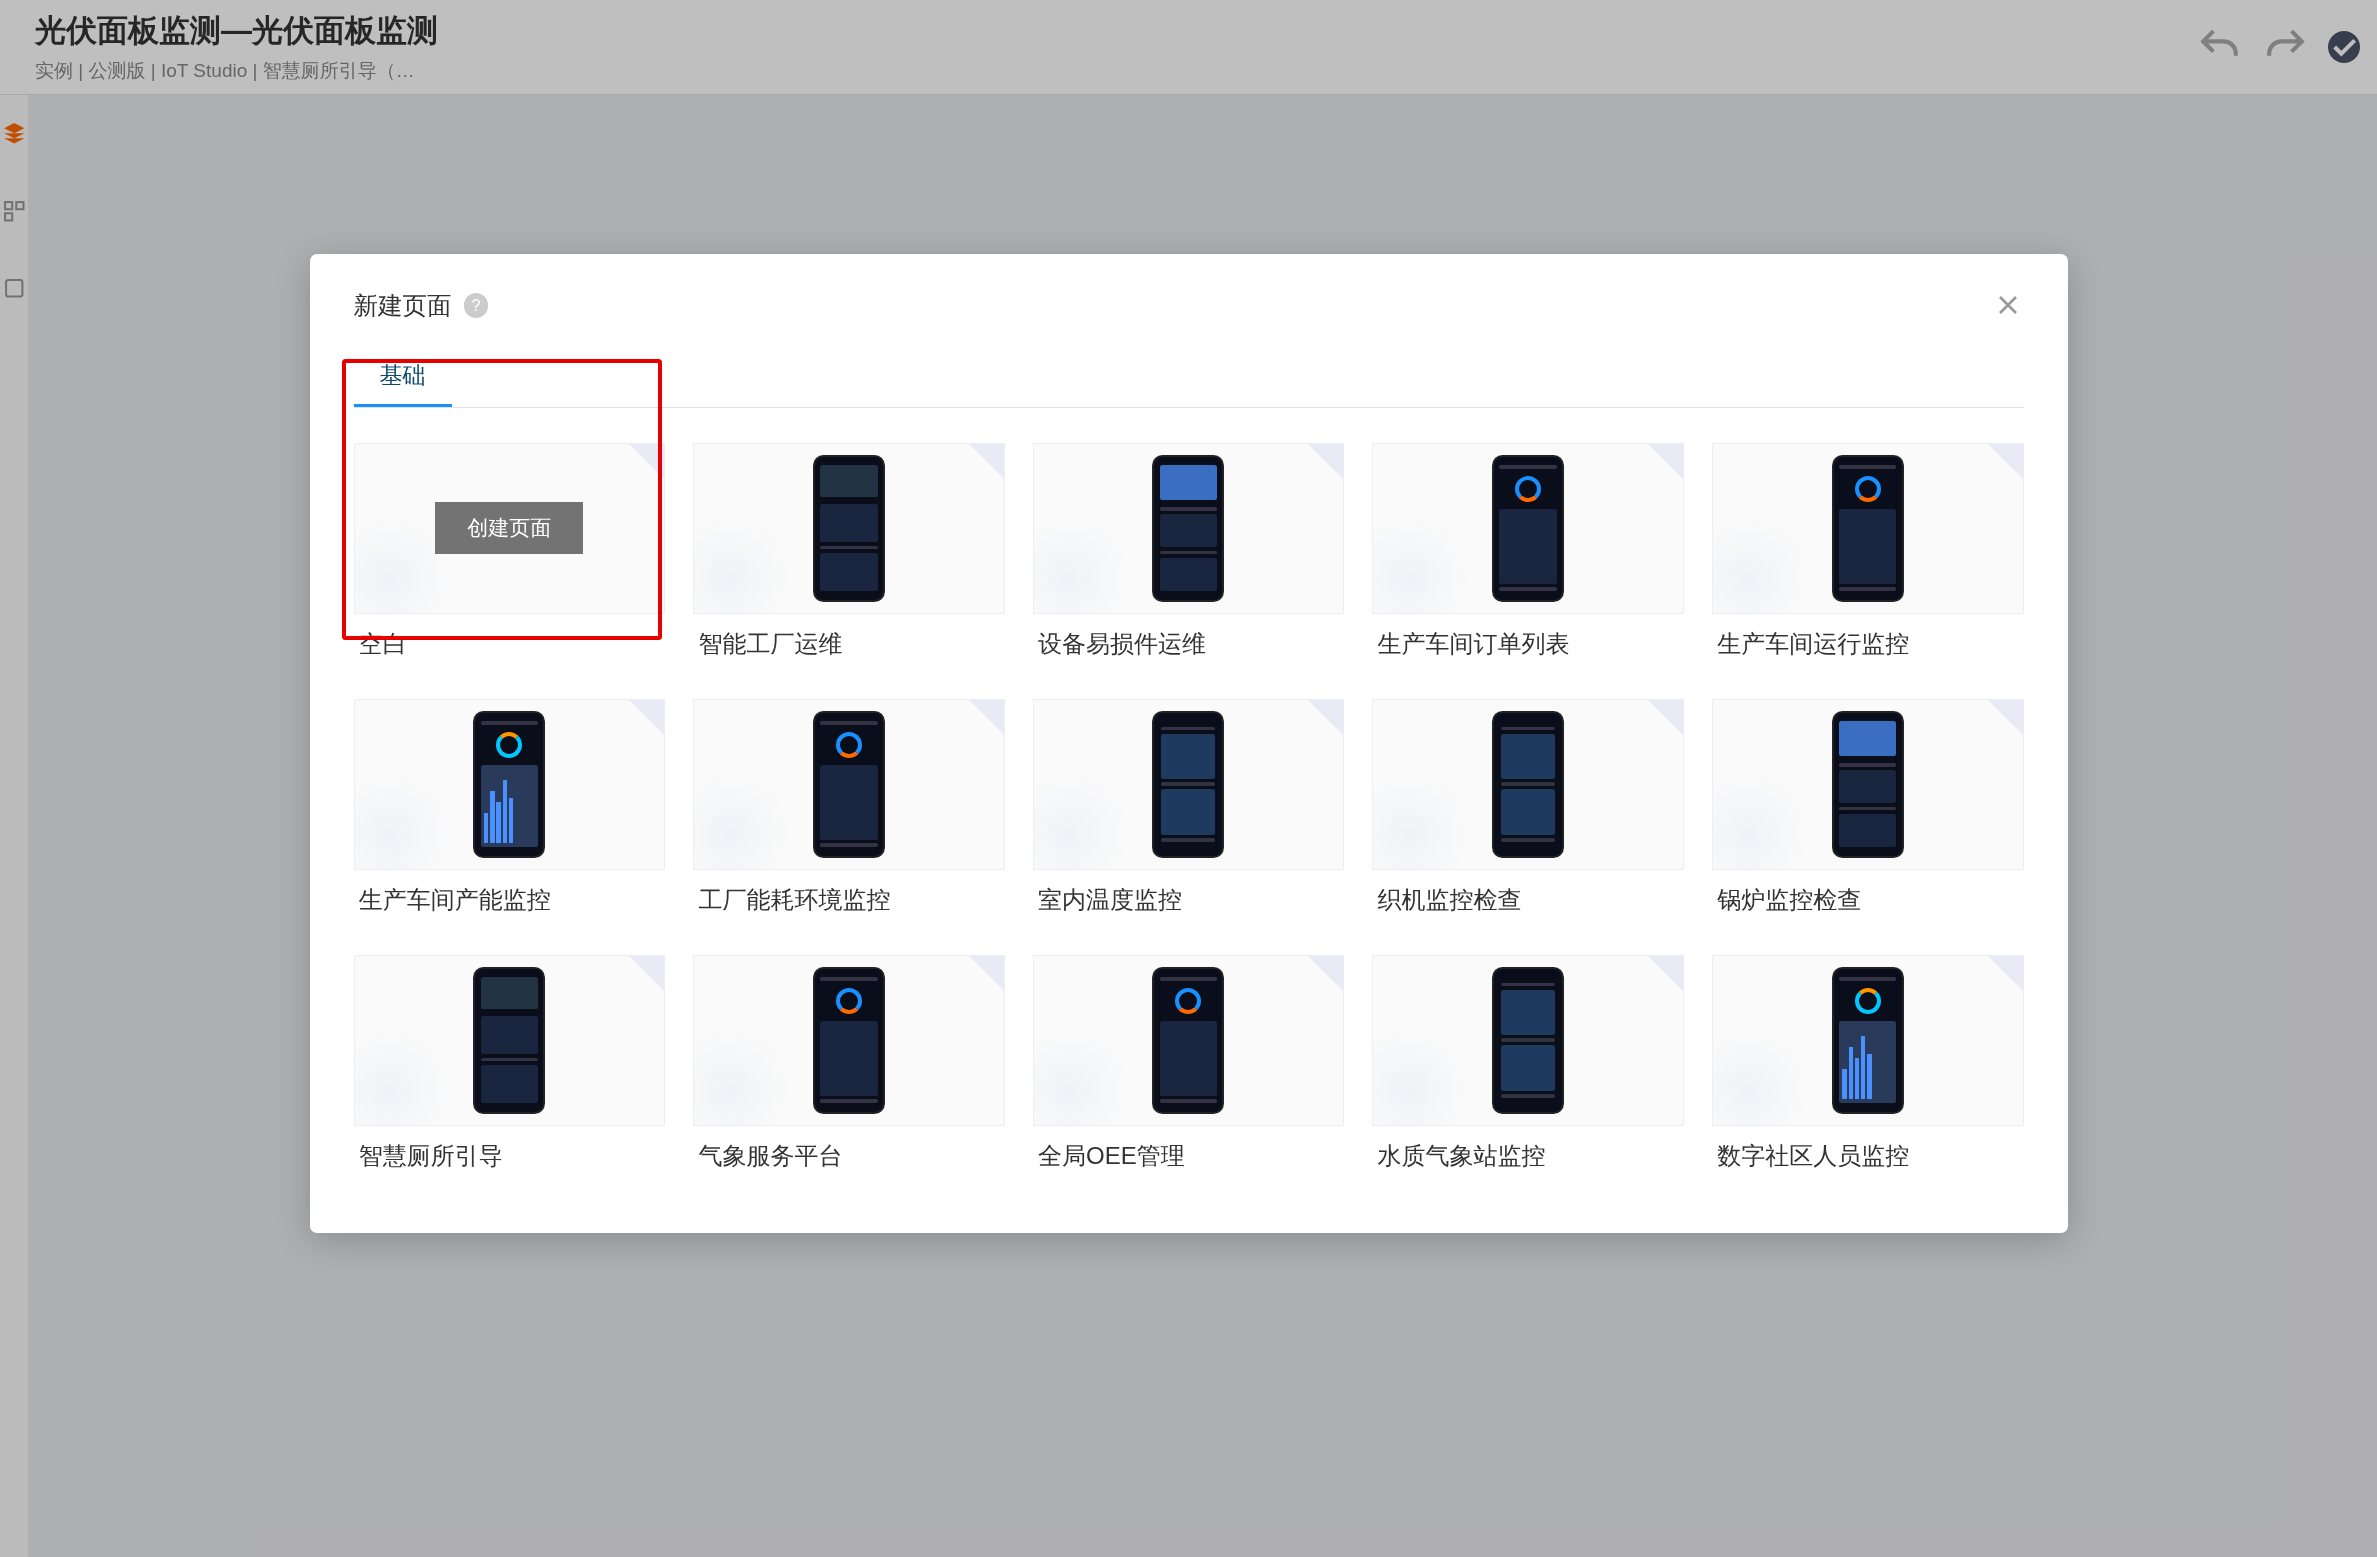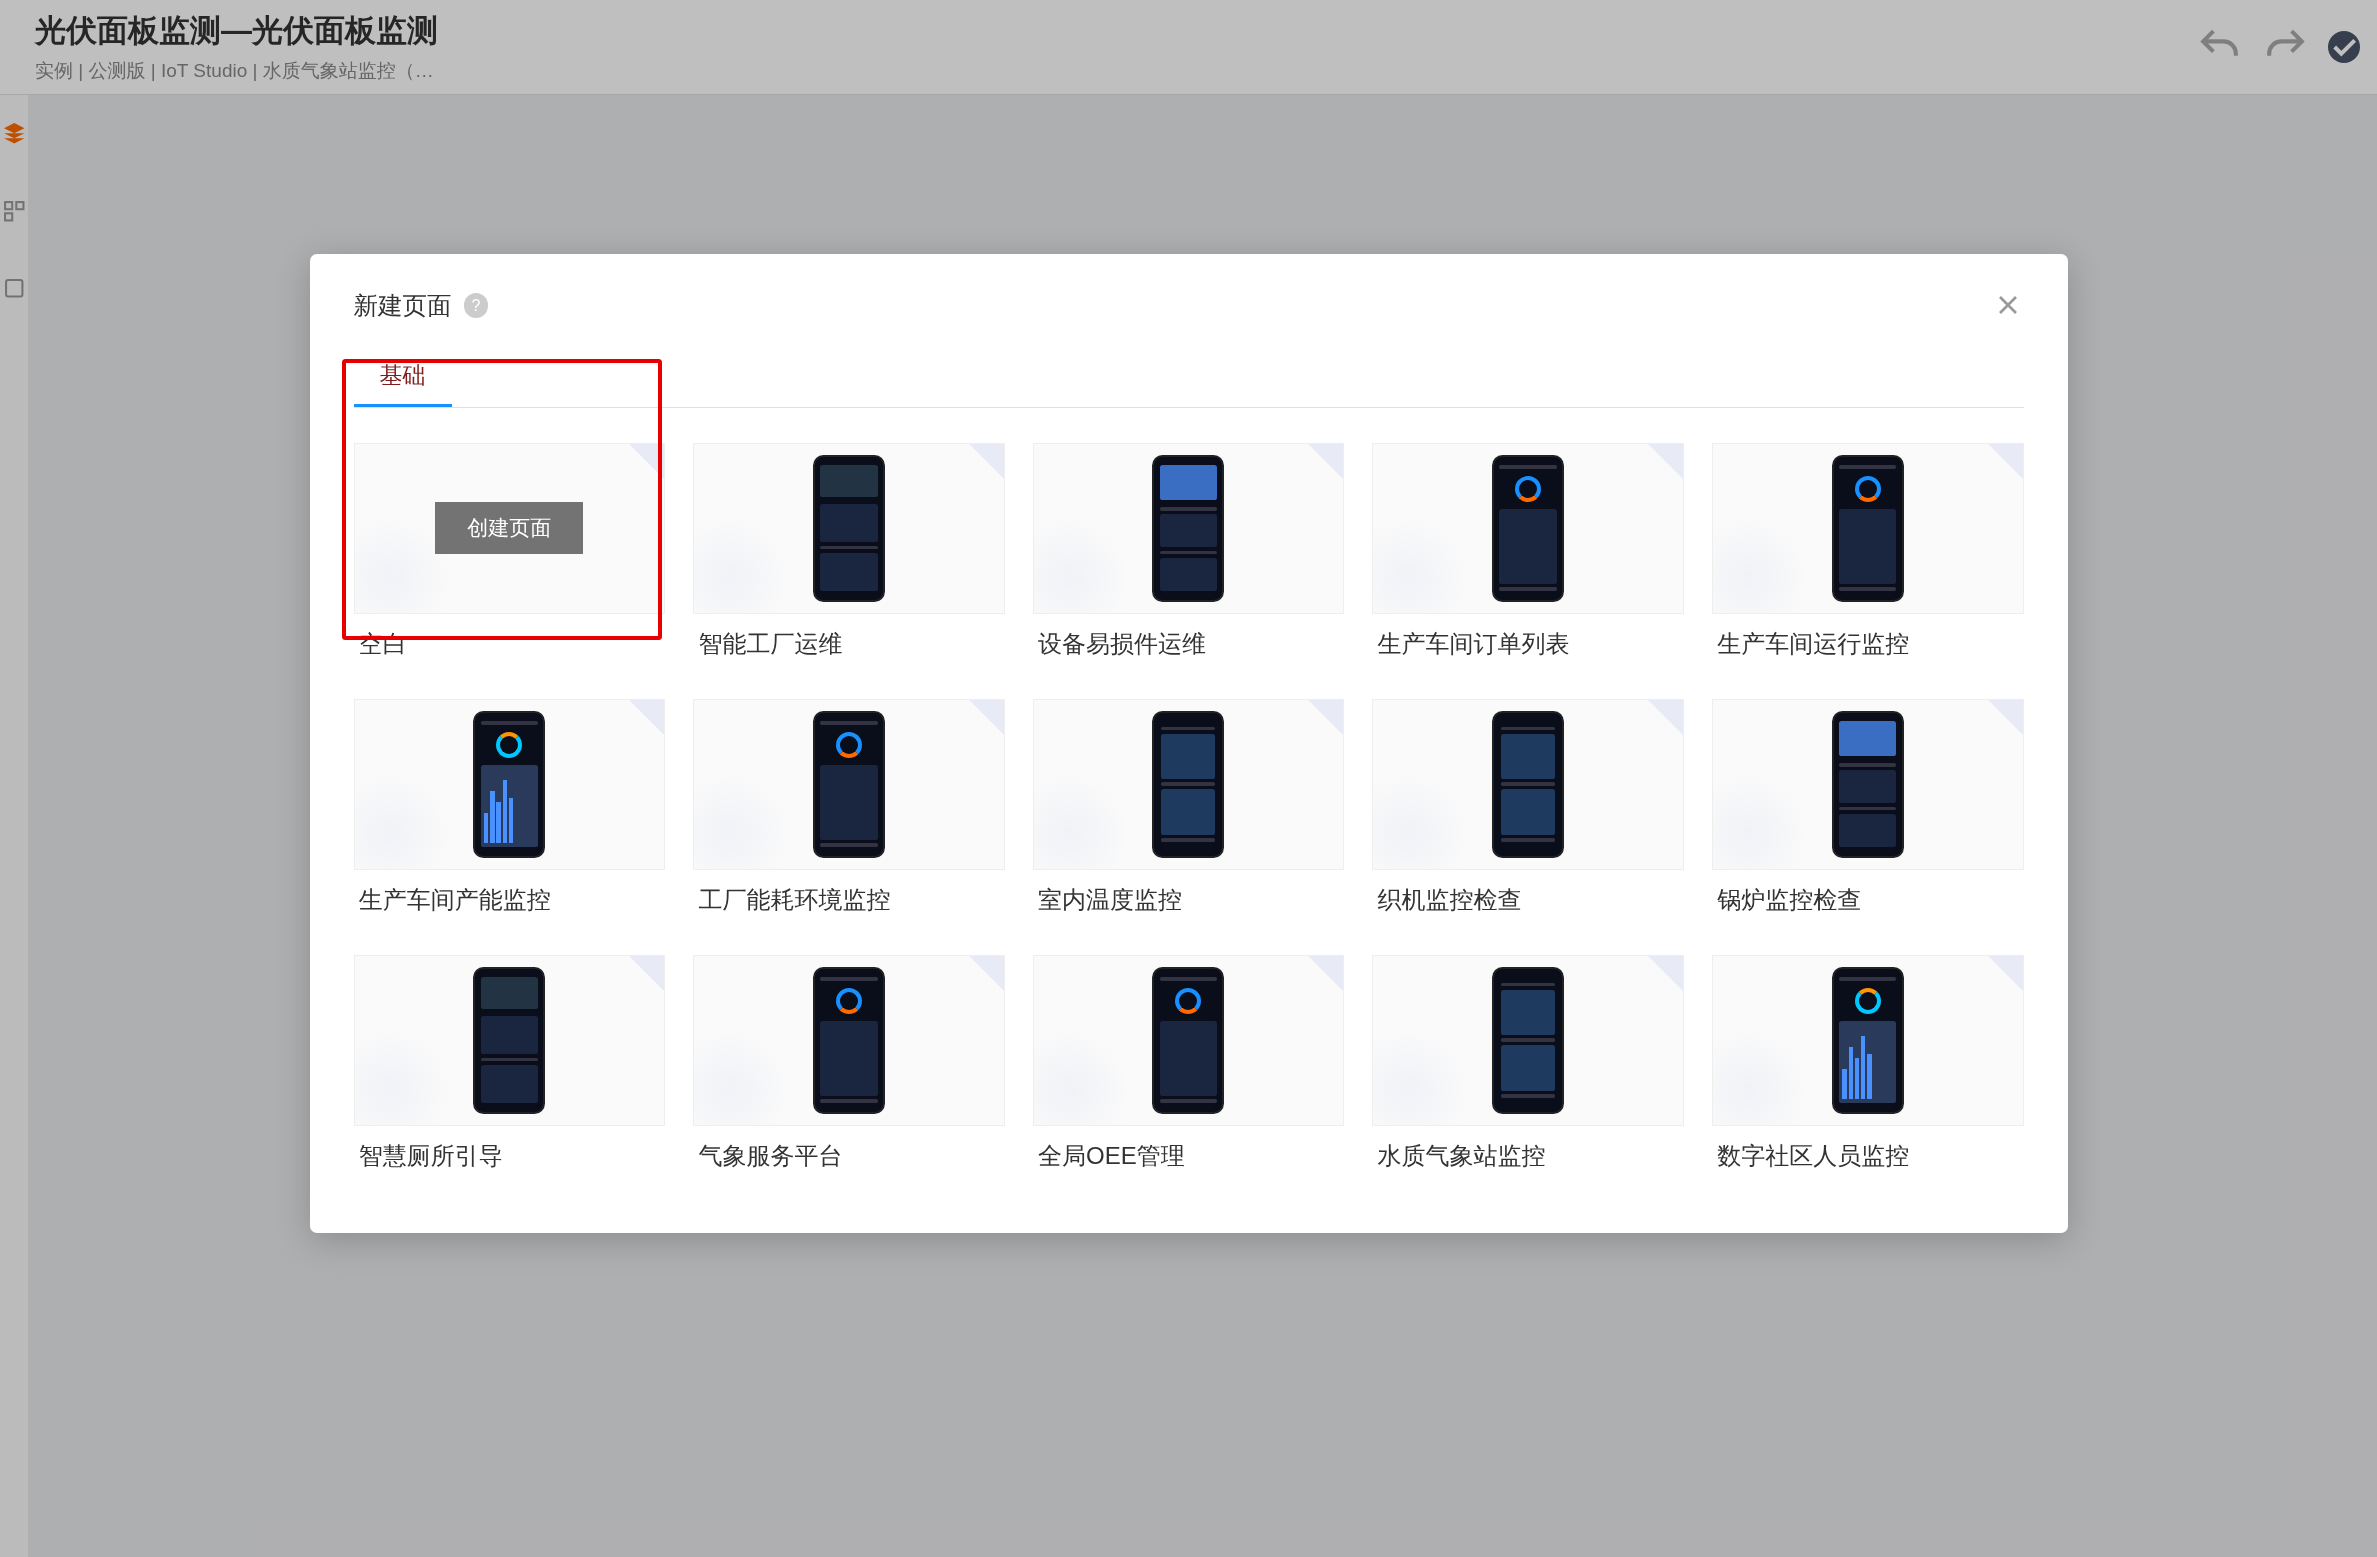--- a/index.html
+++ b/index.html
@@ -27,21 +27,21 @@
 
     
     .modal { width: 1758px; background: #fff; border-radius: 7px; box-shadow: 0 7px 35px rgba(0,0,0,0.2); padding: 35px 44px 61px 44px; position: relative; }
     .modal-header { display: flex; align-items: center; margin-bottom: 26px; }
     .modal-title { font-size: 24.5px; color: #333; margin-right: 12.3px; }
     .help-icon { width: 24.5px; height: 24.5px; border-radius: 50%; background: #ccc; color: #fff; display: flex; align-items: center; justify-content: center; font-size: 16px; cursor: pointer; }
     .close-btn { position: absolute; top: 35px; right: 44px; width: 32px; height: 32px; display: flex; align-items: center; justify-content: center; cursor: pointer; color: #999; }
 
     
     .tabs { border-bottom: 0.9px solid #e0e0e0; margin-bottom: 35px; }
-    .tab { display: inline-block; padding: 12.3px 26px; font-size: 23px; color: #7f1d1d; border-bottom: 3.5px solid #1890ff; cursor: pointer; }
+    .tab { display: inline-block; padding: 12.3px 26px; font-size: 23px; color: #0c4a6e; border-bottom: 3.5px solid #1890ff; cursor: pointer; }
 
     
     .template-grid { display: grid; grid-template-columns: repeat(5, 1fr); gap: 39px 28px; }
     .template-card { display: flex; flex-direction: column; cursor: pointer; }
     .template-preview { height: 171px; background: #fafafa; border: 0.9px solid #eee; display: flex; align-items: center; justify-content: center; position: relative; overflow: hidden; }
     .template-preview::before { content: ""; position: absolute; width: 123px; height: 123px; border-radius: 50%; background: radial-gradient(circle, #f0f2f7 0%, #fafafa 70%); left: -26px; bottom: -26px; }
     .template-preview::after { content: ""; position: absolute; top: 0; right: 0; width: 0; height: 0; border-left: 35px solid transparent; border-top: 35px solid #e8ebf5; }
     .phone-mock { width: 72px; height: 147px; background: #0a0d1a; border-radius: 10.5px; border: 2.6px solid #222; position: relative; z-index: 1; display: flex; flex-direction: column; padding: 8.8px 5.3px; gap: 3.5px; }
     .phone-mock .bar { height: 3.5px; background: #334; border-radius: 1.8px; }
     .phone-mock .block { flex: 1; background: #1a2540; border-radius: 2.6px; }
@@ -69,21 +69,21 @@
     .highlight-box { border: 4.4px solid #e60000; pointer-events: none; position: absolute; border-radius: 3.5px; }
 
     svg { width: 100%; height: 100%; }
   </style>
 </head>
 <body>
 
 <div class="header">
   <div class="header-left">
     <div class="header-title">光伏面板监测—光伏面板监测</div>
-    <div class="header-subtitle">实例 | 公测版 | IoT Studio | 水质气象站监控（…</div>
+    <div class="header-subtitle">实例 | 公测版 | IoT Studio | 智慧厕所引导（…</div>
   </div>
   <div class="header-actions">
     <div class="header-icon-btn">
       <svg viewBox="0 0 24 24" fill="none" stroke="currentColor" stroke-width="2">
           <path d="M9 14L4 9l5-5"></path>
           <path d="M4 9h10a6 6 0 016 6v1"></path>
         </svg>
     </div>
     <div class="header-icon-btn">
       <svg viewBox="0 0 24 24" fill="none" stroke="currentColor" stroke-width="2">

